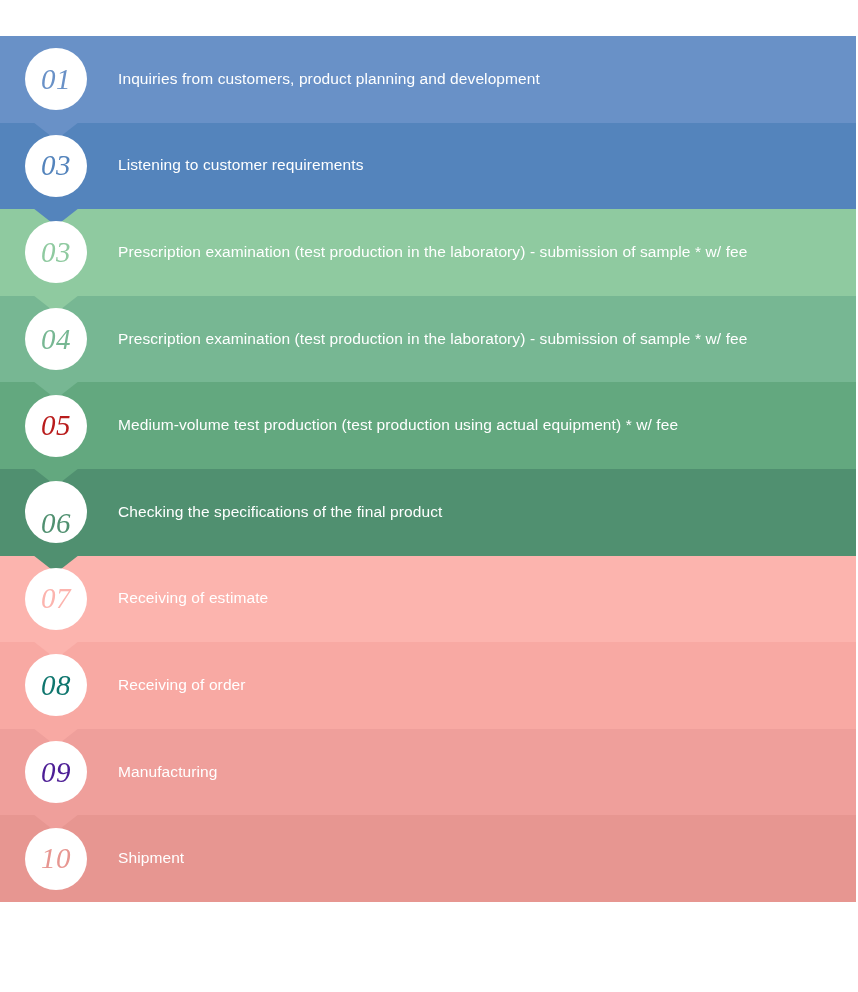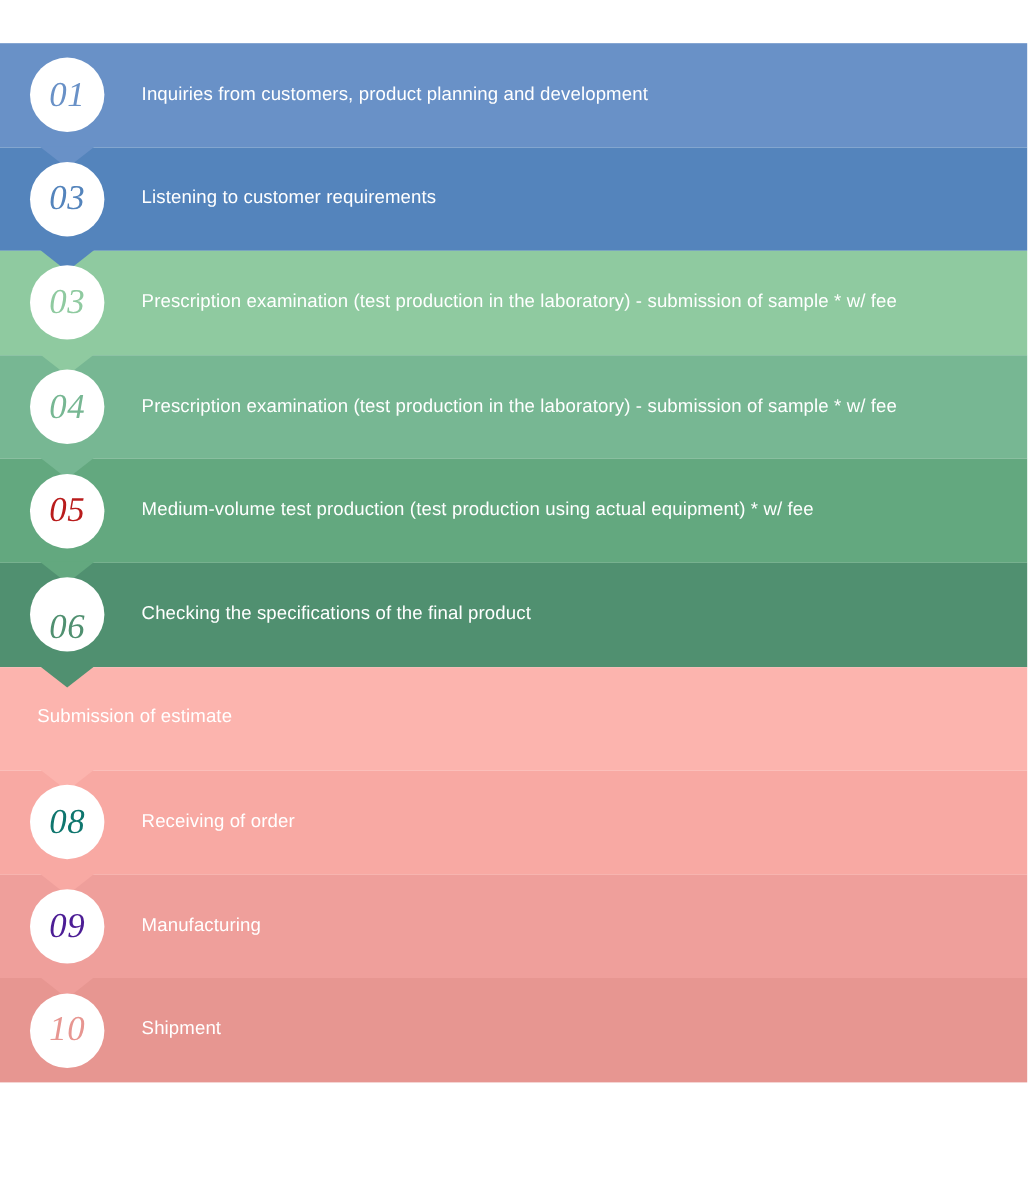--- a/index.html
+++ b/index.html
@@ -145,21 +145,24 @@
       <div class="flow-step" style="background: rgb(80, 144, 112);">
         <div class="step-badge">
           <span class="step-number" style="color: rgb(80, 144, 112); margin-top: 23px;">06</span>
         </div>
         <div class="step-label">Checking the specifications of the final product</div>
         <div class="step-arrow">
           <i style="border-top-color: rgb(80, 144, 112);"></i>
         </div>
       </div>
       <div class="flow-step" style="background: rgb(252, 180, 174);">
-        <div class="step-label">Submission of estimate</div>
+        <div class="step-badge">
+          <span class="step-number" style="color: rgb(252, 180, 174);">07</span>
+        </div>
+        <div class="step-label">Receiving of estimate</div>
         <div class="step-arrow">
           <i style="border-top-color: rgb(252, 180, 174);"></i>
         </div>
       </div>
       <div class="flow-step" style="background: rgb(248, 169, 163);">
         <div class="step-badge">
           <span class="step-number" style="color: #0f766e;">08</span>
         </div>
         <div class="step-label">Receiving of order</div>
         <div class="step-arrow">

